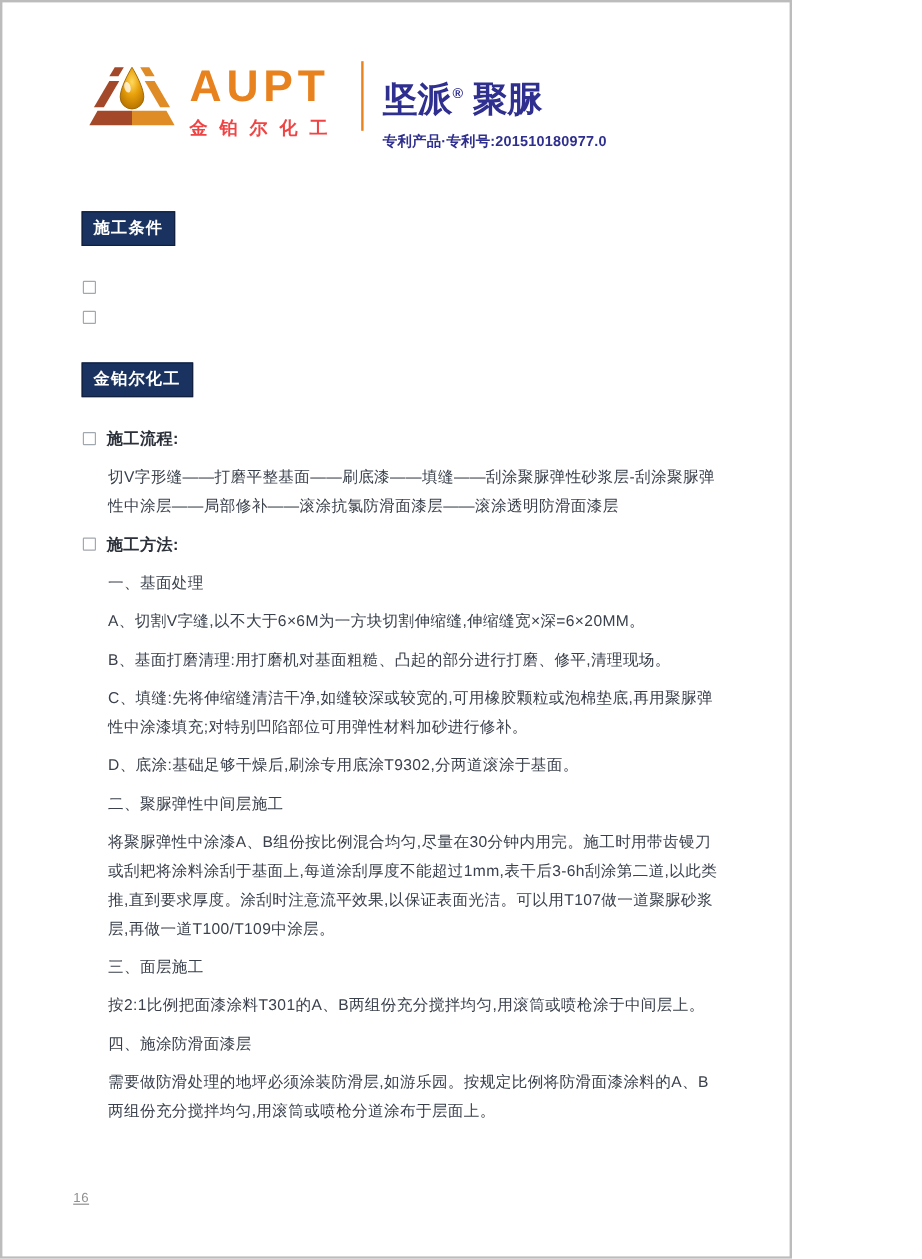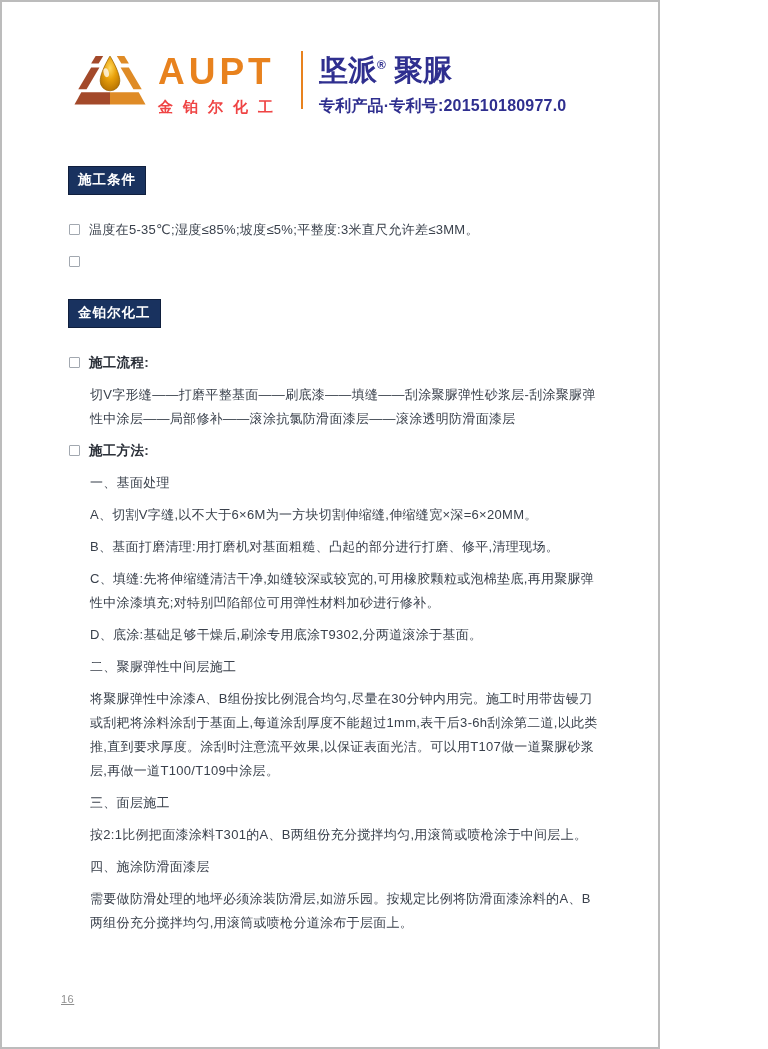--- a/index.html
+++ b/index.html
@@ -37,34 +37,34 @@
     color: #ef4444;
     margin-top: 7px;
     white-space: nowrap;
   }
   .header-divider {
     width: 2px;
     height: 58px;
     background: #e8821e;
     margin: 4px 16px 0 18px;
   }
-  .brand { margin-top: 1px; }
+  .brand { margin-top: 14px; }
   .brand-name {
     font-size: 29px;
     font-weight: bold;
     color: #2f2f8f;
     line-height: 34px;
     white-space: nowrap;
   }
   .brand-name sup {
     font-size: 12px;
     vertical-align: super;
   }
   .brand-patent {
-    font-size: 16px;
+    font-size: 12px;
     font-weight: bold;
     color: #2f2f8f;
     margin-top: 9px;
     letter-spacing: 0.2px;
     white-space: nowrap;
   }
 
   
   .banner-wrap { padding: 48px 0 0 66px; }
   .banner {
@@ -178,21 +178,20 @@
     <div class="brand">
       <div class="brand-name"><span>坚派</span><sup>®</sup> <span>聚脲</span></div>
       <div class="brand-patent">专利产品·专利号:201510180977.0</div>
     </div>
   </div>
 
 
   <div class="content">
       <section class="doc-section s0"><div class="badge">施工条件</div><div class="check-row">
           <span class="checkbox"></span>
-          <span class="item-text">温度在5-35℃;湿度≤85%;坡度≤5%;平整度:3米直尺允许差≤3MM。</span>
         </div><div class="check-row">
           <span class="checkbox"></span>
         </div></section>
       <section class="doc-section s1"><div class="badge">金铂尔化工</div><div class="check-row">
           <span class="checkbox"></span>
           <span class="item-text bold">施工流程:</span>
         </div><p class="para">切V字形缝——打磨平整基面——刷底漆——填缝——刮涂聚脲弹性砂浆层-刮涂聚脲弹性中涂层——局部修补——滚涂抗氯防滑面漆层——滚涂透明防滑面漆层</p><div class="check-row">
           <span class="checkbox"></span>
           <span class="item-text bold">施工方法:</span>
         </div><p class="para">一、基面处理</p><p class="para">A、切割V字缝,以不大于6×6M为一方块切割伸缩缝,伸缩缝宽×深=6×20MM。</p><p class="para">B、基面打磨清理:用打磨机对基面粗糙、凸起的部分进行打磨、修平,清理现场。</p><p class="para">C、填缝:先将伸缩缝清洁干净,如缝较深或较宽的,可用橡胶颗粒或泡棉垫底,再用聚脲弹性中涂漆填充;对特别凹陷部位可用弹性材料加砂进行修补。</p><p class="para">D、底涂:基础足够干燥后,刷涂专用底涂T9302,分两道滚涂于基面。</p><p class="para">二、聚脲弹性中间层施工</p><p class="para">将聚脲弹性中涂漆A、B组份按比例混合均匀,尽量在30分钟内用完。施工时用带齿镘刀或刮耙将涂料涂刮于基面上,每道涂刮厚度不能超过1mm,表干后3-6h刮涂第二道,以此类推,直到要求厚度。涂刮时注意流平效果,以保证表面光洁。可以用T107做一道聚脲砂浆层,再做一道T100/T109中涂层。</p><p class="para">三、面层施工</p><p class="para">按2:1比例把面漆涂料T301的A、B两组份充分搅拌均匀,用滚筒或喷枪涂于中间层上。</p><p class="para">四、施涂防滑面漆层</p><p class="para">需要做防滑处理的地坪必须涂装防滑层,如游乐园。按规定比例将防滑面漆涂料的A、B两组份充分搅拌均匀,用滚筒或喷枪分道涂布于层面上。</p></section>

